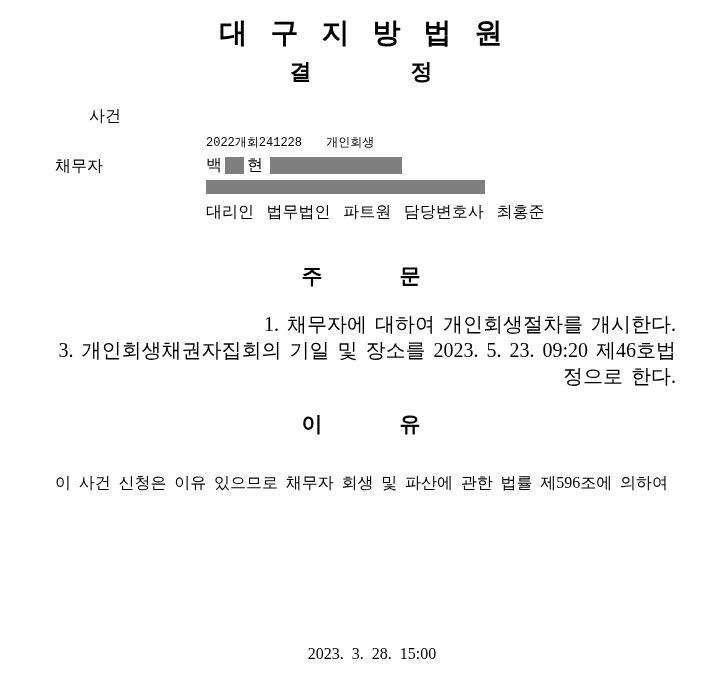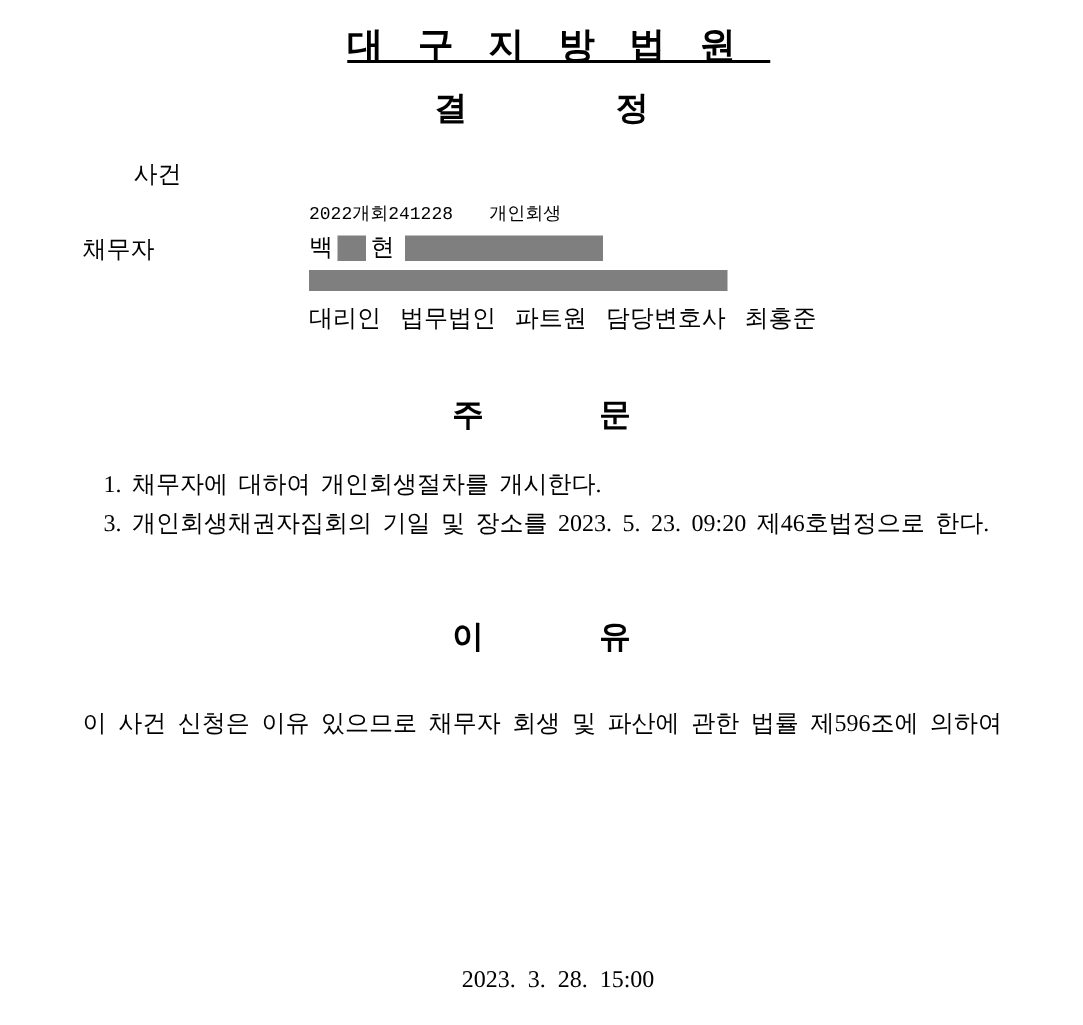--- a/index.html
+++ b/index.html
@@ -24,25 +24,24 @@
   }
   
   .court-title-wrap {
     position: absolute;
     top: 14px;
     left: 0;
     width: 100%;
     text-align: center;
   }
   .court-title {
-    font-size: 24px;
+    font-size: 28px;
     letter-spacing: 23px;
     padding-left: 23px; 
     white-space: nowrap;
-    text-decoration: underline;
   }
   
   .decision-heading {
     position: absolute;
     top: 57px;
     left: 0;
     width: 100%;
     display: flex;
     justify-content: center;
     gap: 99px;
@@ -107,26 +106,27 @@
     position: absolute;
     left: 206px;
     top: 202px;
     font-size: 16px;
     word-spacing: 3px;
     white-space: nowrap;
     font-family: Liberation Mono, monospace;
   }
   .order-items {
     position: absolute;
-    left: 69px;
+    left: 51px;
     top: 311px;
     width: 625px;
-    font-size: 16px;
+    font-size: 20px;
     line-height: 26px;
     word-spacing: 3px;
+    text-align: right;
   }
   .reason-text {
     position: absolute;
     left: 55px;
     top: 457px;
     width: 613px;
     font-size: 16px;
     line-height: 27px;
     word-spacing: 3px;
     margin-top: 12px;

